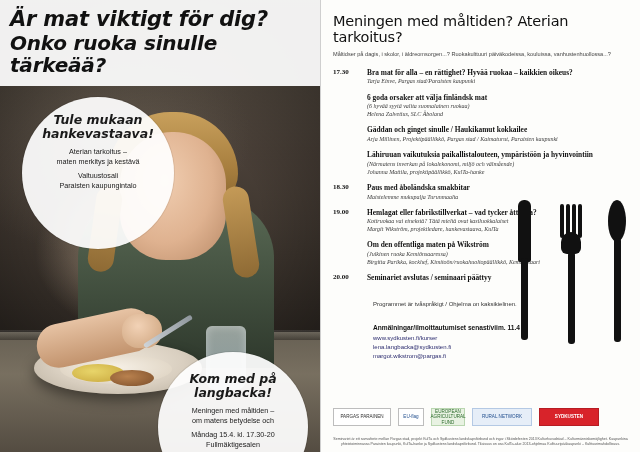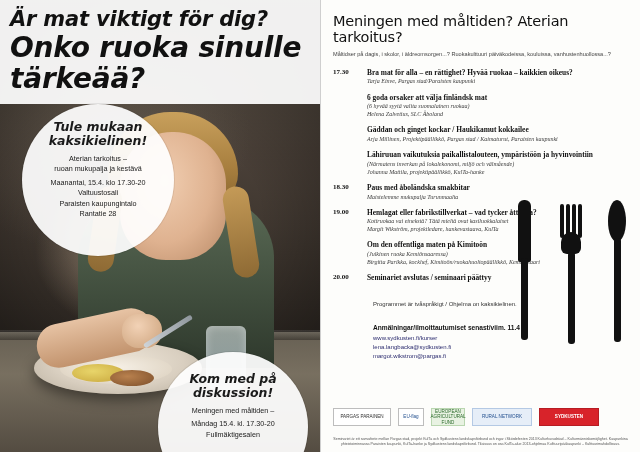--- a/index.html
+++ b/index.html
@@ -106,42 +106,42 @@
   .headline h1{
     margin:0;
     font-family:"DejaVu Sans", sans-serif;
     font-weight:bold;
     font-style:italic;
     font-size:21px;
     line-height:1.12;
     color:#111;
     letter-spacing:-0.2px;
   }
-  .headline h1 .l2{font-size:28px;display:block;}
+  .headline h1 .l2{font-size:20px;display:block;}
 
   
   .badge{
     position:absolute;
     border-radius:50%;
     background:rgba(255,255,255,0.93);
     box-shadow:0 0 0 1px rgba(0,0,0,.08);
     text-align:center;
     color:#1a1a1a;
     padding:10px 8px;
     box-sizing:border-box;
   }
   .badge .b-title{
     font-family:"DejaVu Sans", sans-serif;
     font-weight:bold;font-style:italic;
     font-size:12.5px;line-height:1.15;
     margin-bottom:5px;
   }
   .badge .b-body{font-size:7.2px;line-height:1.45;}
   .badge .b-sep{height:3px;}
-  #badge-top{left:22px;top:104px;width:152px;height:152px;padding-top:16px;}
+  #badge-top{left:22px;top:97px;width:152px;height:152px;padding-top:16px;}
   #badge-bottom{left:158px;top:352px;width:150px;height:150px;padding-top:20px;}
 
   
   .right{
     position:relative;
     width:320px;height:452px;
     background:#fdfdfb;
     border-left:1px solid #cfcfcf;
     box-sizing:border-box;
     padding:10px 12px 0 12px;
@@ -226,40 +226,39 @@
     <div class="headline">
       <h1>
         <span>Är mat viktigt för dig?</span>
         <span class="l2">Onko ruoka sinulle tärkeää?</span>
       </h1>
     </div>
 
     <div class="badge" id="badge-top">
       <div class="b-title">
         <div>Tule mukaan</div>
-        <div>kaksikielinen!</div>
+        <div>hankevastaava!</div>
       </div>
       <div class="b-body">
         <div>Aterian tarkoitus –</div>
-        <div>ruoan mukupalja ja kestävä</div>
+        <div>maten merkitys ja kestävä</div>
         <div class="b-sep"></div>
-        <div>Maanantai, 15.4. klo 17.30-20</div>
         <div>Valtuustosali</div>
         <div>Paraisten kaupungintalo</div>
-        <div>Rantatie 28</div>
       </div>
     </div>
 
     <div class="badge" id="badge-bottom">
       <div class="b-title">
         <div>Kom med på</div>
-        <div>diskussion!</div>
+        <div>langbacka!</div>
       </div>
       <div class="b-body">
         <div>Meningen med måltiden –</div>
+        <div>om matens betydelse och</div>
         <div class="b-sep"></div>
         <div>Måndag 15.4. kl. 17.30-20</div>
         <div>Fullmäktigesalen</div>
 
       </div>
     </div>
   </div>
 
   <div class="right">
     <h2>Meningen med måltiden? Aterian tarkoitus?</h2>
@@ -278,21 +277,21 @@
             <td class="t-time"></td>
             <td>
               <div class="t-title">6 goda orsaker att välja finländsk mat</div>
               <div class="t-desc" style="white-space: pre-line;">(6 hyvää syytä valita suomalainen ruokaa)
 Helena Zalvetius, SLC Åboland</div>
             </td>
           </tr>
           <tr>
             <td class="t-time"></td>
             <td>
-              <div class="t-title">Gäddan och ginget kockar / Haukikamut kokkailee</div>
+              <div class="t-title">Gäddan och ginget sinulle / Haukikamut kokkailee</div>
               <div class="t-desc" style="white-space: pre-line;">Arja Millinen, Projektipäällikkö, Pargas stad / Kaimaturut, Paraisten kaupunki</div>
             </td>
           </tr>
           <tr>
             <td class="t-time"></td>
             <td>
               <div class="t-title">Lähiruuan vaikutuksia paikallistalouteen, ympäristöön ja hyvinvointiin</div>
               <div class="t-desc" style="white-space: pre-line;">(Närmatens inverkan på lokalekonomi, miljö och välmående)
 Johanna Mattila, projektipäällikkö, KulTa-hanke</div>
             </td>
@@ -308,21 +307,21 @@
             <td class="t-time">19.00</td>
             <td>
               <div class="t-title">Hemlagat eller fabrikstillverkat – vad tycker åttorna?</div>
               <div class="t-desc" style="white-space: pre-line;">Kotiruokaa vai einekstä? Tätä mieltä ovat kasiluokkalaiset
 Margit Wikström, projektledare, hankevastaava, KulTa</div>
             </td>
           </tr>
           <tr>
             <td class="t-time"></td>
             <td>
-              <div class="t-title">Om den offentliga maten på Kimitoön</div>
+              <div class="t-title">Om den offentliga maten på Wikström</div>
               <div class="t-desc" style="white-space: pre-line;">(Julkinen ruoka Kemiönsaaressa)
 Birgitta Parikka, kockhef, Kimitoön/ruokahuoltopäällikkö, Kemiönsaari</div>
             </td>
           </tr>
           <tr>
             <td class="t-time">20.00</td>
             <td>
               <div class="t-title">Seminariet avslutas / seminaari päättyy</div>
               <div class="t-desc" style="white-space: pre-line;"></div>
             </td>

